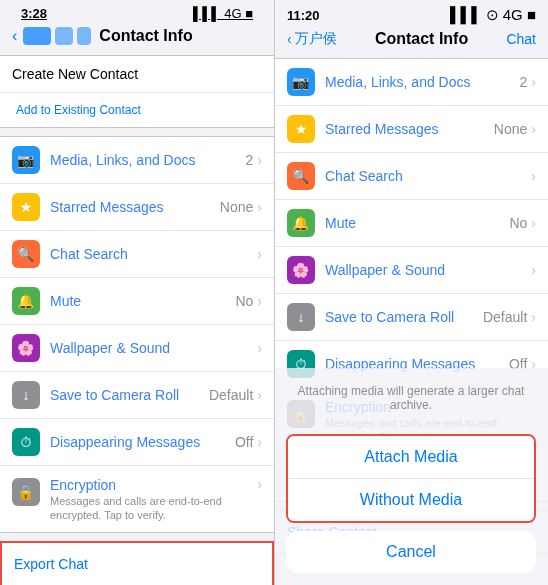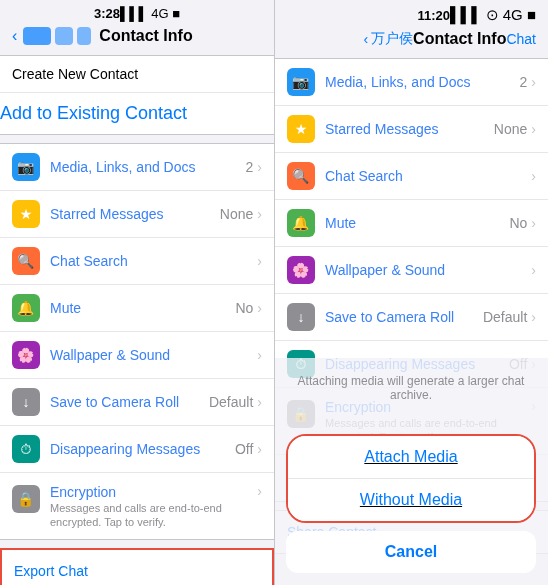--- a/index.html
+++ b/index.html
@@ -17,24 +17,25 @@
       width: 274px;
       height: 585px;
       background: #f2f2f7;
       display: flex;
       flex-direction: column;
       overflow: hidden;
     }
 
     .left-status-bar {
       background: #f2f2f7;
-      padding: 6px 0 2px;
-      display: flex;
-      justify-content: center;
-      align-items: center;
+      padding: 6px 21px 2px;
+      display: flex;
+      justify-content: space-between;
+      align-items: center;
+      text-decoration: underline;
     }
     .left-status-time {
       font-size: 13px;
       font-weight: 600;
       color: #000;
     }
     .left-status-icons {
       font-size: 13px;
       color: #000;
     }
@@ -131,36 +132,35 @@
     }
 
     .create-contact-btn {
       padding: 10px 12px;
       color: #000000;
       font-size: 14px;
       background: #fff;
       border-bottom: 0.5px solid #e5e5ea;
     }
     .add-contact-btn {
-      padding: 10px 0;
+      padding: 10px 16px;
       color: #007aff;
-      font-size: 18px;
+      font-size: 12px;
       background: #fff;
     }
 
     
     .right-panel {
       width: 274px;
       height: 585px;
       background: #f2f2f7;
       display: flex;
       flex-direction: column;
       overflow: hidden;
       border-left: 0.5px solid #c6c6c8;
-      align-items: flex-end;
     }
 
     .right-status-bar {
       background: #f2f2f7;
       padding: 6px 12px 2px;
       display: flex;
       justify-content: space-between;
       align-items: center;
     }
     .right-status-time {
@@ -211,29 +211,28 @@
       width: 274px;
       background: rgba(242,242,247,0.8);
       padding: 8px 12px 12px;
     }
 
     .action-sheet-info {
       font-size: 12px;
       color: #8e8e93;
       text-align: center;
       padding: 8px 4px;
-      margin-bottom: 24px;
+      margin-bottom: 14px;
     }
 
     .action-sheet-buttons {
       background: #fff;
-      border-radius: 20px;
+      border-radius: 8px;
       overflow: hidden;
       border: 2px solid #e74c3c;
-      text-decoration: underline;
     }
 
     .action-btn {
       display: block;
       width: 100%;
       padding: 12px;
       text-align: center;
       color: #007aff;
       font-size: 16px;
       font-weight: 500;
@@ -245,21 +244,21 @@
       border-top: 0.5px solid #e5e5ea;
     }
 
     .cancel-btn {
       display: block;
       width: 100%;
       padding: 12px;
       text-align: center;
       color: #007aff;
       font-size: 16px;
-      font-weight: 700;
+      font-weight: 400;
       background: #fff;
       border-radius: 12px;
       border: none;
       cursor: pointer;
       margin-top: 8px;
     }
 
     .icon-emoji {
       color: #fff;
       font-size: 14px;

